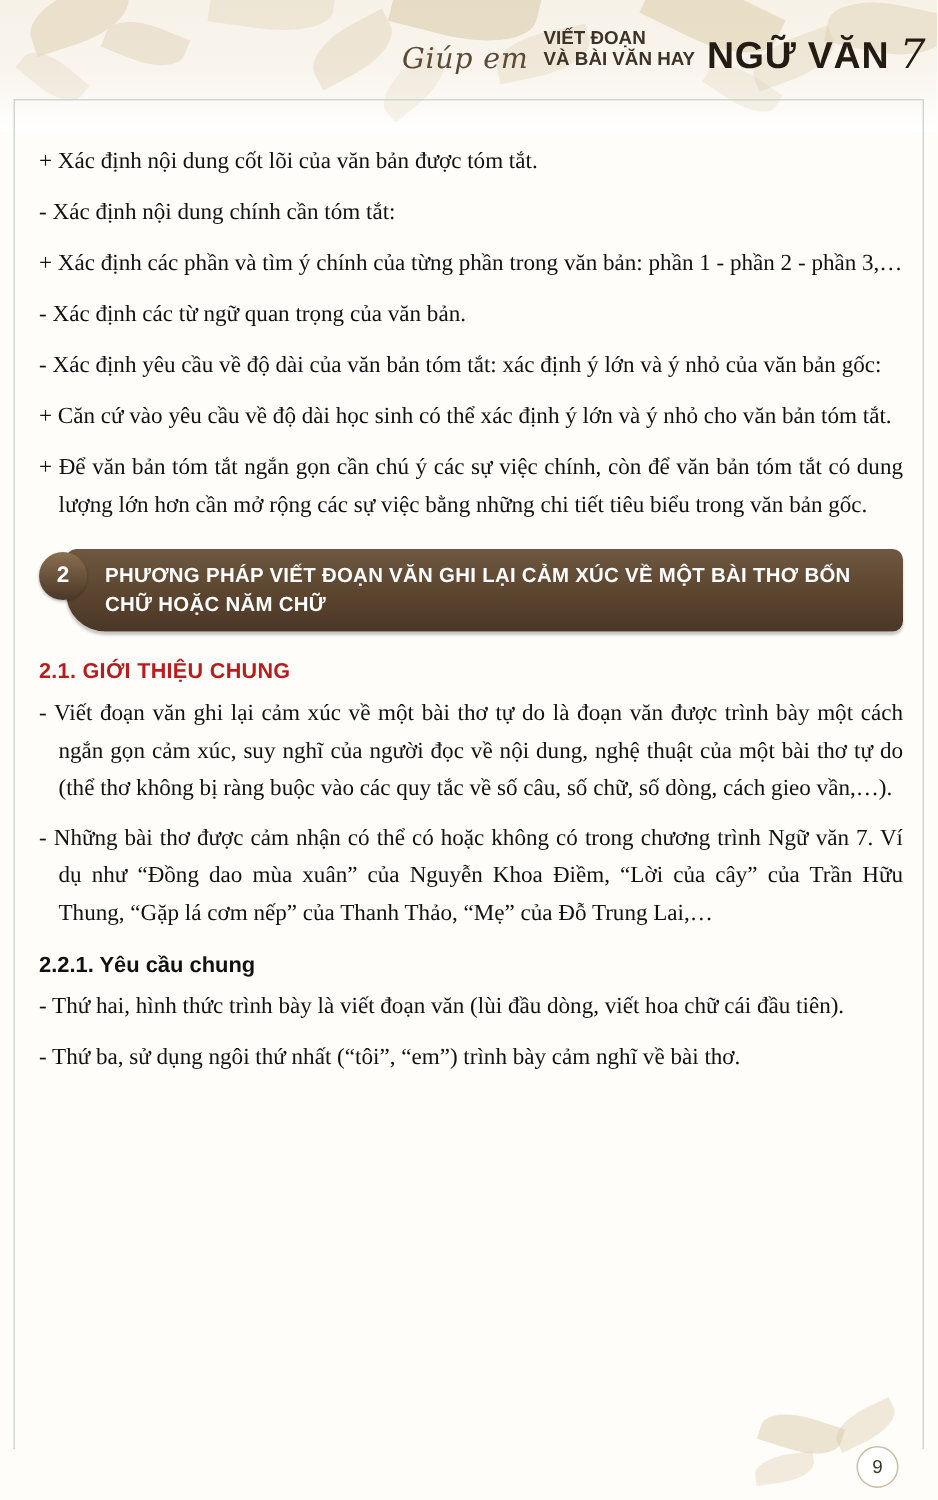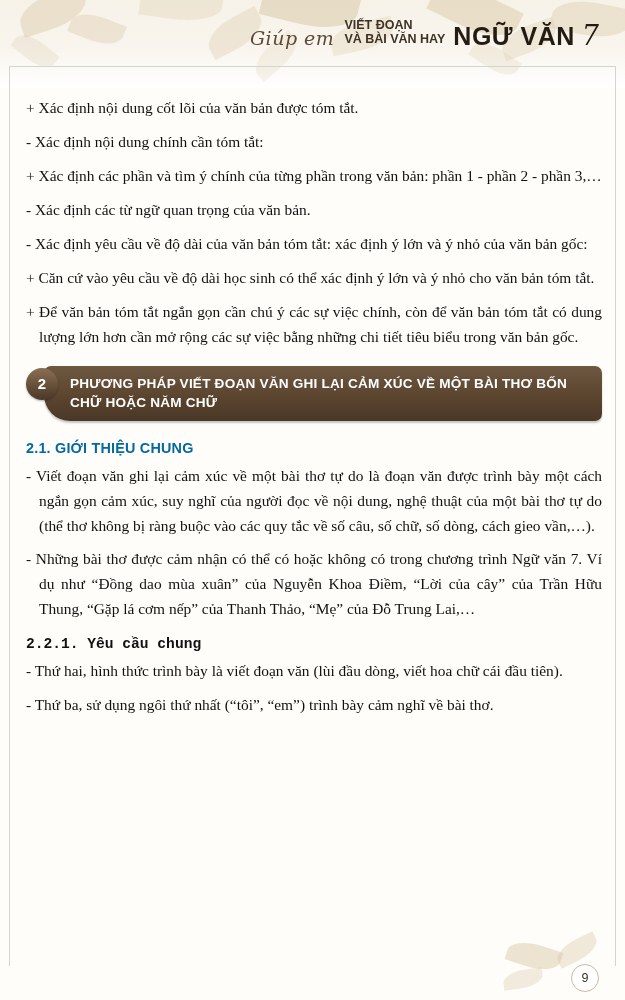--- a/index.html
+++ b/index.html
@@ -48,21 +48,21 @@
   .leaf.l6 { width: 64px; height: 28px; top: 22px;  left: 330px; transform: rotate(-12deg);opacity:.30;}
   .leaf.l7 { width: 90px; height: 38px; top: -8px;  left: 430px; transform: rotate(26deg); opacity:.42; background:#d4c097;}
   .leaf.l8 { width: 58px; height: 26px; top: 26px;  left: 500px; transform: rotate(-20deg);opacity:.32;}
   .leaf.l9 { width: 78px; height: 34px; top: 2px;   left: 552px; transform: rotate(12deg); opacity:.40;}
   .leaf.l10{ width: 46px; height: 22px; top: 40px;  left: 12px;  transform: rotate(40deg); opacity:.25;}
   .leaf.l11{ width: 52px; height: 24px; top: 44px;  left: 250px; transform: rotate(-40deg);opacity:.22;}
   .leaf.l12{ width: 50px; height: 22px; top: 48px;  left: 470px; transform: rotate(34deg); opacity:.24;}
 
   .header-title {
     position: absolute;
-    right: 26px;
+    right: 8px;
     top: 18px;
     text-align: right;
     line-height: 1;
     white-space: nowrap;
   }
   .ht-script {
     font-family: "DejaVu Serif", serif;
     font-style: italic;
     font-size: 19px;
     color: #5a4a36;
@@ -176,27 +176,27 @@
     justify-content: center;
     box-shadow: 0 1px 2px rgba(0,0,0,.3);
     z-index: 2;
   }
 
   h3.sub-red {
     margin: 16px 0 8px 0;
     font-family: "Liberation Sans", sans-serif;
     font-weight: bold;
     font-size: 14.4px;
-    color: #0369a1;
+    color: #b91c1c;
     text-transform: uppercase;
     letter-spacing: .2px;
   }
   h4.sub-black {
     margin: 14px 0 7px 0;
-    font-family: Liberation Mono, monospace;
+    font-family: Liberation Sans, sans-serif;
     font-weight: bold;
     font-size: 14.6px;
     color: #111111;
   }
 
   
   .footer-deco {
     position: absolute;
     right: 12px;
     bottom: 6px;

